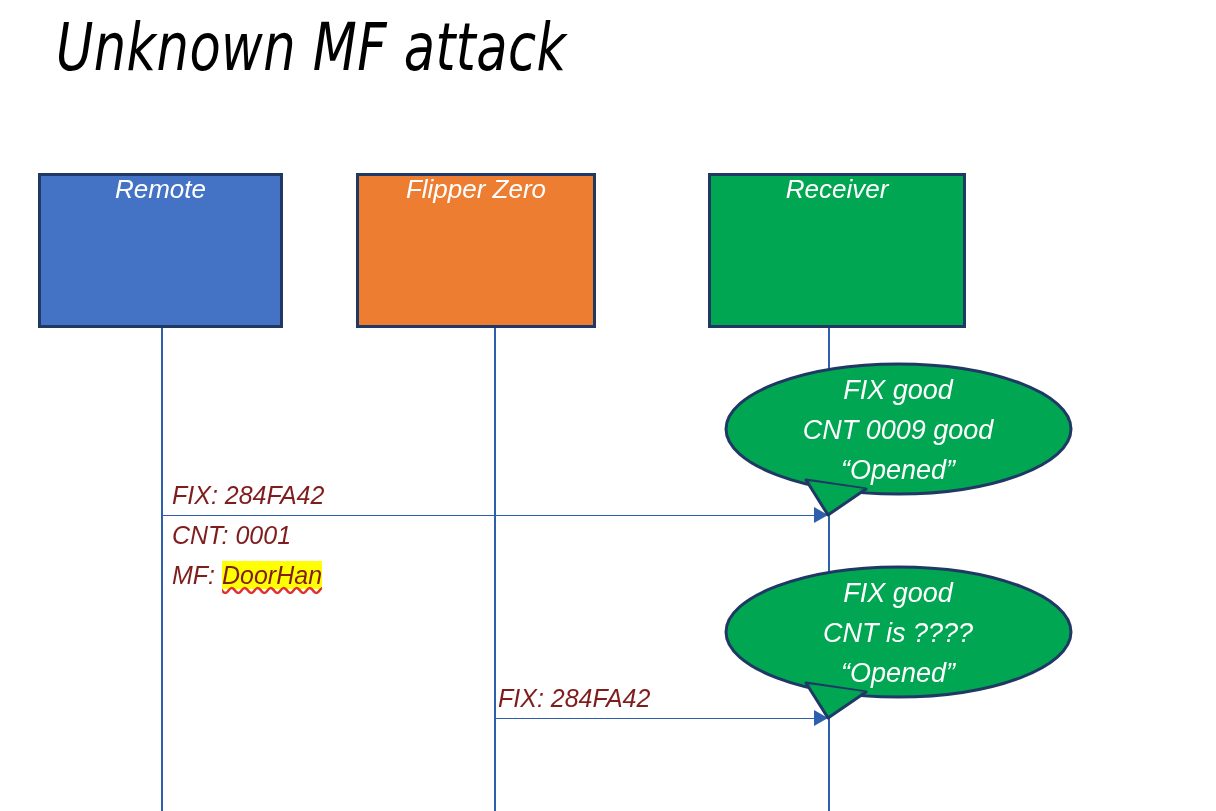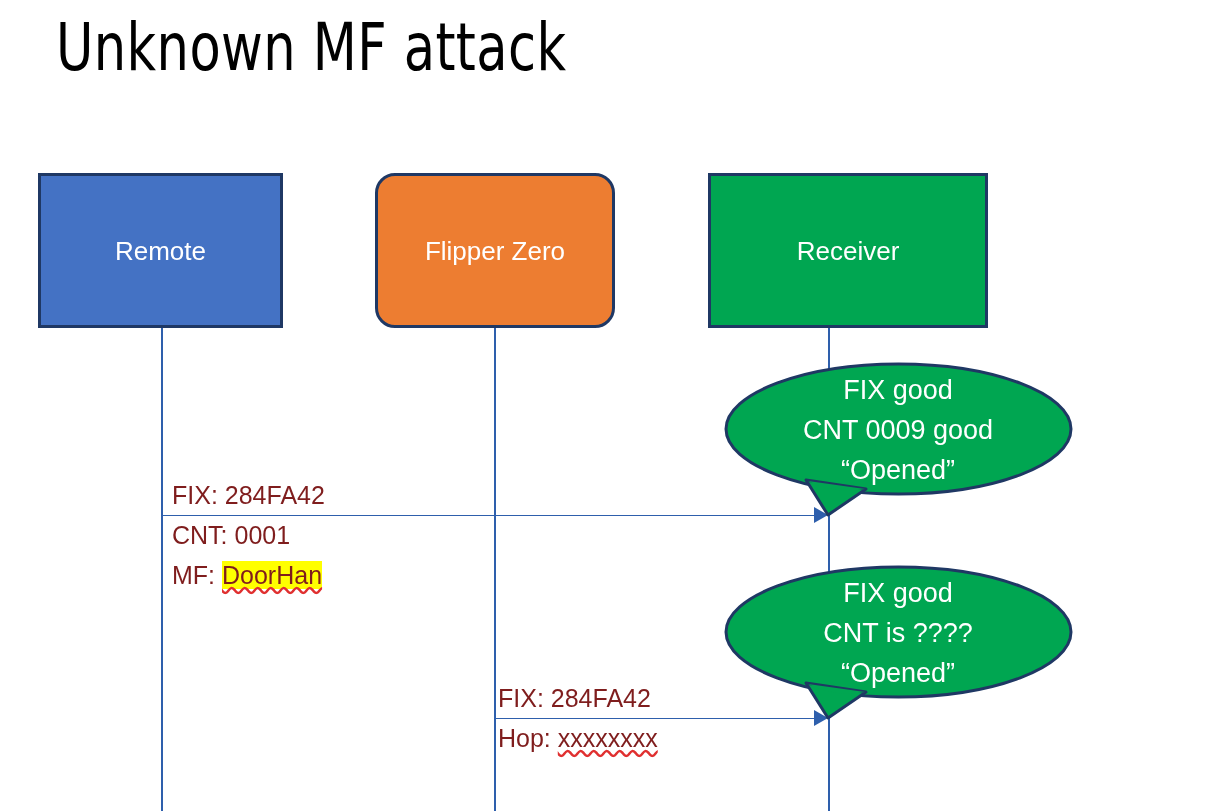--- a/index.html
+++ b/index.html
@@ -9,20 +9,21 @@
   }
   body {
     font-family: "Liberation Sans", sans-serif;
   }
   #canvas {
     position: relative;
     width: 1216px;
     height: 811px;
     background: #ffffff;
     overflow: hidden;
+    font-style: italic;
   }
 
   
   .title {
     position: absolute;
     left: 56px;
     top: 8px;
     font-size: 66px;
     line-height: 80px;
     font-weight: 300;
@@ -40,21 +41,21 @@
     width: 2px;
     background: #2E5FAC;
   }
 
   
   .actor-box {
     position: absolute;
     border: 3px solid #1F3864;
     box-sizing: border-box;
     display: flex;
-    align-items: center;
+    align-items: flex-start;
     justify-content: center;
   }
   .actor-label {
     color: #ffffff;
     font-size: 26px;
     font-weight: 400;
     line-height: 1;
     white-space: nowrap;
   }
 
@@ -122,25 +123,25 @@
   <div class="title">Unknown MF attack</div>
 
   <div class="lifeline" style="left:161px; top:325px; height:486px;"></div>
   <div class="lifeline" style="left:494px; top:325px; height:486px;"></div>
   <div class="lifeline" style="left:828px; top:325px; height:486px;"></div>
 
   <div class="actor-box" style="left:38px; top:173px; width:245px; height:155px; background:#4472C4;">
     <span class="actor-label">Remote</span>
   </div>
 
-  <div class="actor-box" style="left:375px; top:173px; width:240px; height:155px; background:#ED7D31;border-radius:20px;">
+  <div class="actor-box" style="left:356px; top:173px; width:240px; height:155px; background:#ED7D31;">
     <span class="actor-label">Flipper Zero</span>
   </div>
 
-  <div class="actor-box" style="left:708px; top:173px; width:280px; height:155px; background:#00A651;">
+  <div class="actor-box" style="left:708px; top:173px; width:258px; height:155px; background:#00A651;">
     <span class="actor-label">Receiver</span>
   </div>
 
   <div class="msg-line" style="left:162px; top:515px; width:654px;"></div>
   <div class="msg-head" style="left:814px; top:507px;"></div>
 
   <div class="msg-text" style="left:172px; top:475px;">
     <span>FIX: </span><span>284FA42</span>
   </div>
   <div class="msg-text" style="left:172px; top:515px;">
@@ -148,23 +149,20 @@
   </div>
   <div class="msg-text" style="left:172px; top:555px;">
     <span>MF: </span><span class="hl sq">DoorHan</span>
   </div>
 
   <div class="msg-line" style="left:495px; top:718px; width:321px;"></div>
   <div class="msg-head" style="left:814px; top:710px;"></div>
 
   <div class="msg-text" style="left:498px; top:678px;">
     <span>FIX: </span><span>284FA42</span>
-  </div>
-  <div class="msg-text" style="left:498px; top:718px;">
-    <span>Hop: </span><span class="sq">xxxxxxxx</span>
   </div>
 
   <div class="bubble-wrap" style="left:724px; top:362px; width:349px; height:155px;">
     <svg width="349" height="155" viewBox="0 0 349 155">
       <path d="M 174.5 2
                C 269 2, 347 31.5, 347 67
                C 347 102.5, 269 132, 174.5 132
                C 80 132, 2 102.5, 2 67
                C 2 31.5, 80 2, 174.5 2 Z" fill="#00A651" stroke="#1F3864" stroke-width="3"></path>
       <path d="M 82 118 L 104 153 L 142 127 Z" fill="#00A651" stroke="#1F3864" stroke-width="3" stroke-linejoin="round"></path>

